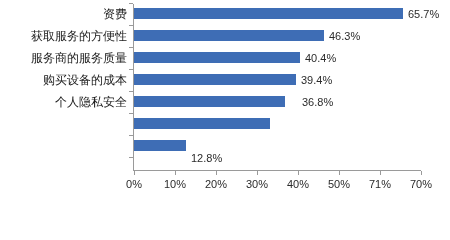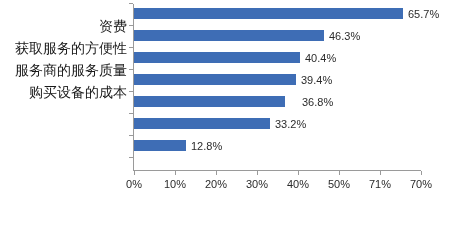--- a/index.html
+++ b/index.html
@@ -27,25 +27,25 @@
     position: absolute;
     left: 0;
     width: 450px;
     height: 22px;
   }
 
   .cat-label {
     position: absolute;
     left: 0;
     width: 127px;
-    top: 12px;
+    top: 0;
     height: 22px;
     line-height: 22px;
     text-align: right;
-    font-size: 14px;
+    font-size: 12px;
     color: #1a1a1a;
     white-space: nowrap;
     letter-spacing: 0px;
   }
 
   .bar {
     position: absolute;
     top: 5px;
     left: 134px;
     height: 11px;
@@ -126,30 +126,30 @@
         <div class="cat-label">服务商的服务质量</div>
         <div class="bar" style="width: 166px; background: rgb(62, 109, 181);"></div>
         <div class="val-label" style="left: 305px;">40.4%</div>
       </div>
       <div class="row" style="top: 69px;">
         <div class="cat-label">购买设备的成本</div>
         <div class="bar" style="width: 162px; background: rgb(62, 109, 181);"></div>
         <div class="val-label" style="left: 301px;">39.4%</div>
       </div>
       <div class="row" style="top: 91px;">
+        <div class="cat-label">个人隐私安全</div>
         <div class="bar" style="width: 151px; background: rgb(62, 109, 181);"></div>
         <div class="val-label" style="left: 302px;">36.8%</div>
       </div>
       <div class="row" style="top: 113px;">
         <div class="bar" style="width: 136px; background: rgb(62, 109, 181);"></div>
-        <div class="val-label" style="left: 275px;">33.2%</div>
       </div>
       <div class="row" style="top: 135px;">
         <div class="bar" style="width: 52px; background: rgb(62, 109, 181);"></div>
-        <div class="val-label" style="left: 191px;">12.8%</div>
+        <div class="val-label" style="left: 191px; margin-top: 12px;">12.8%</div>
       </div>
     </div>
 
   <div class="y-axis"></div>
   <div class="x-axis"></div>
 
   <div id="yticks">
       <div class="y-tick" style="top: 3px;"></div>
       <div class="y-tick" style="top: 25px;"></div>
       <div class="y-tick" style="top: 47px;"></div>

